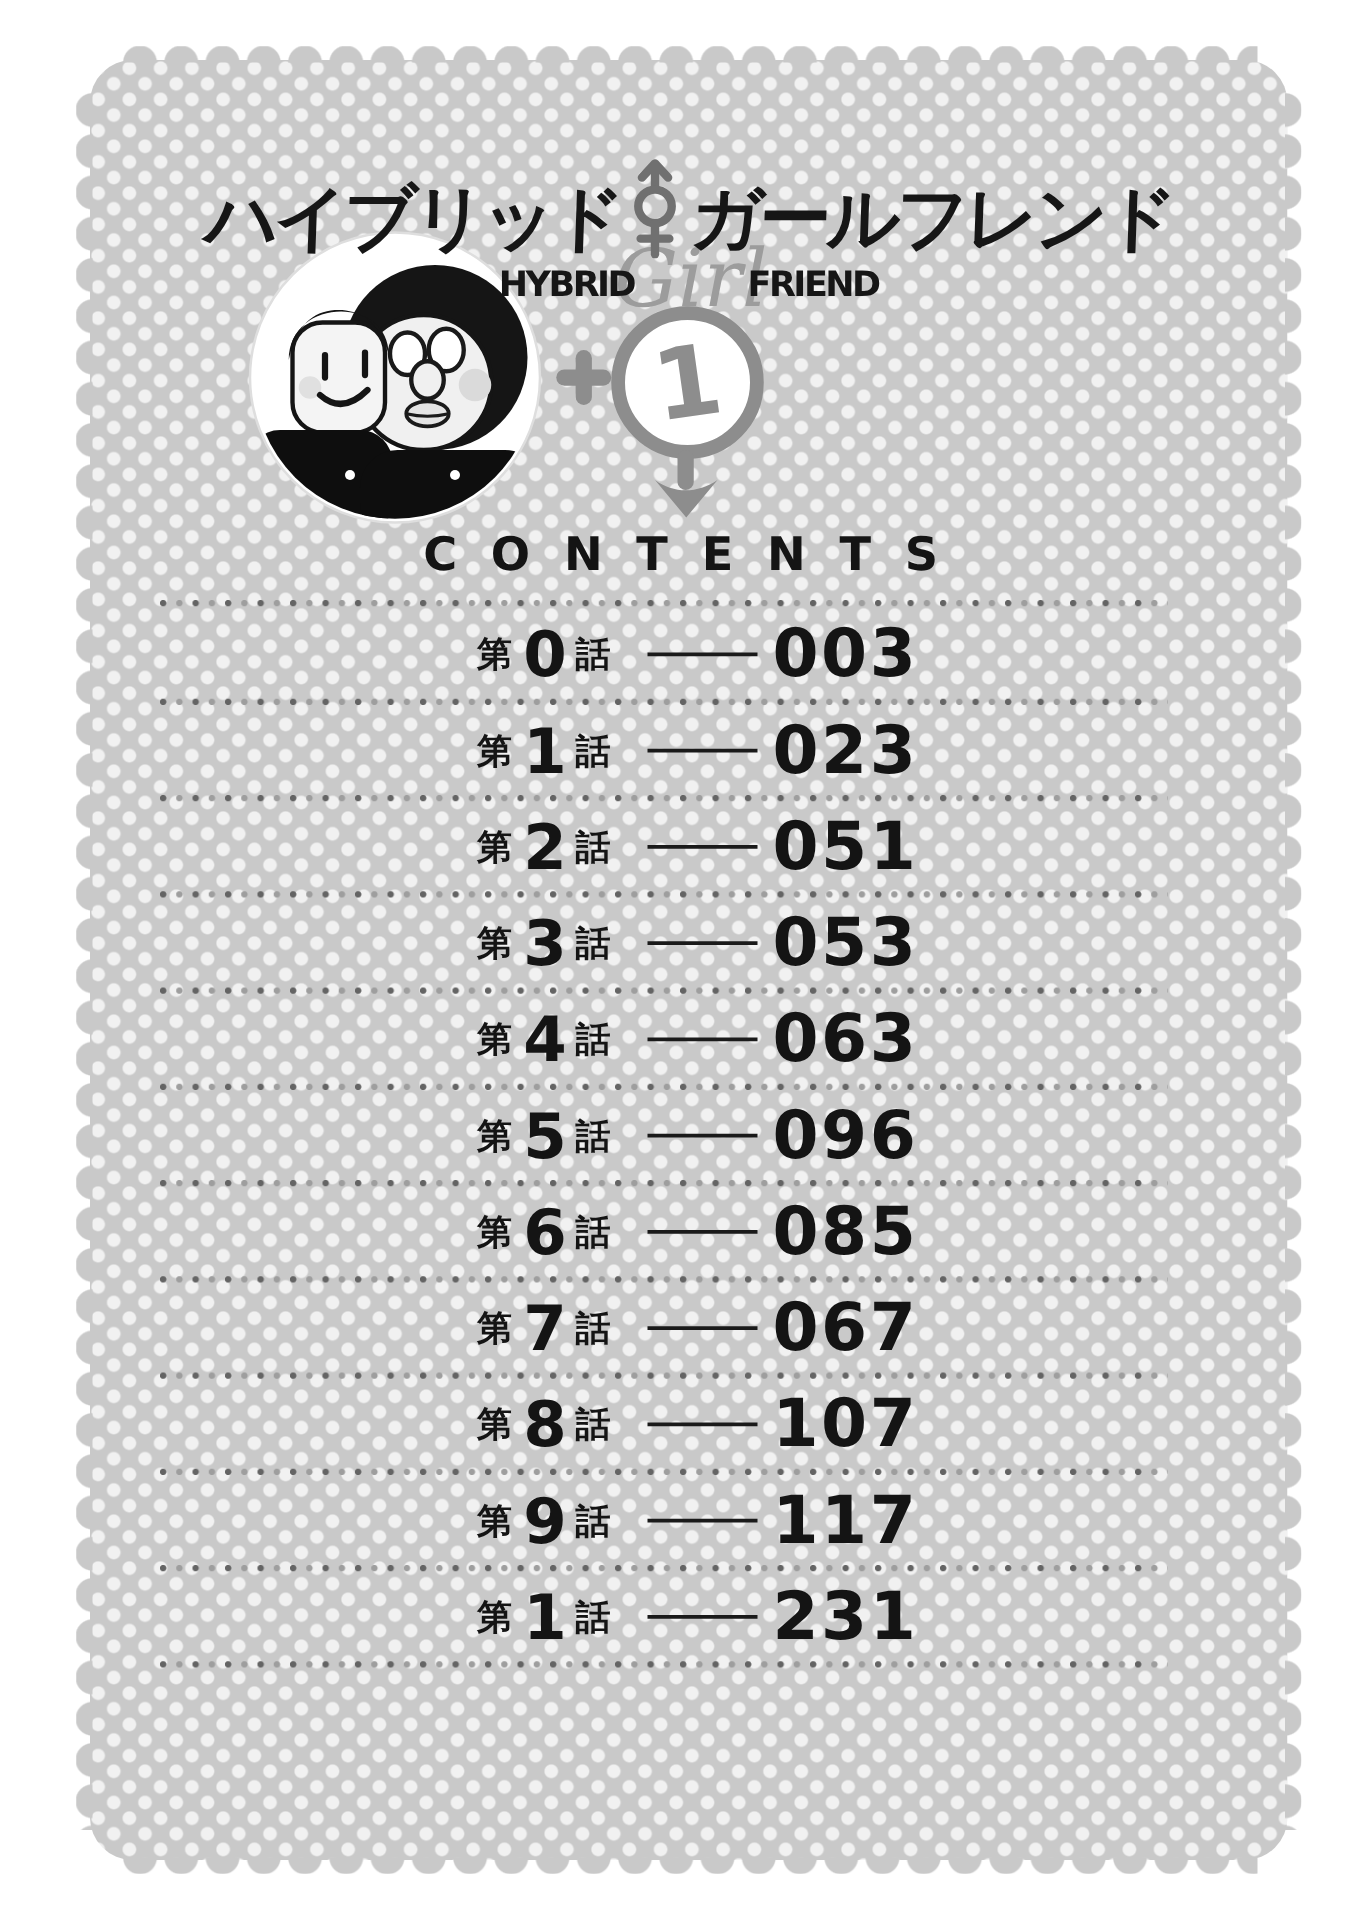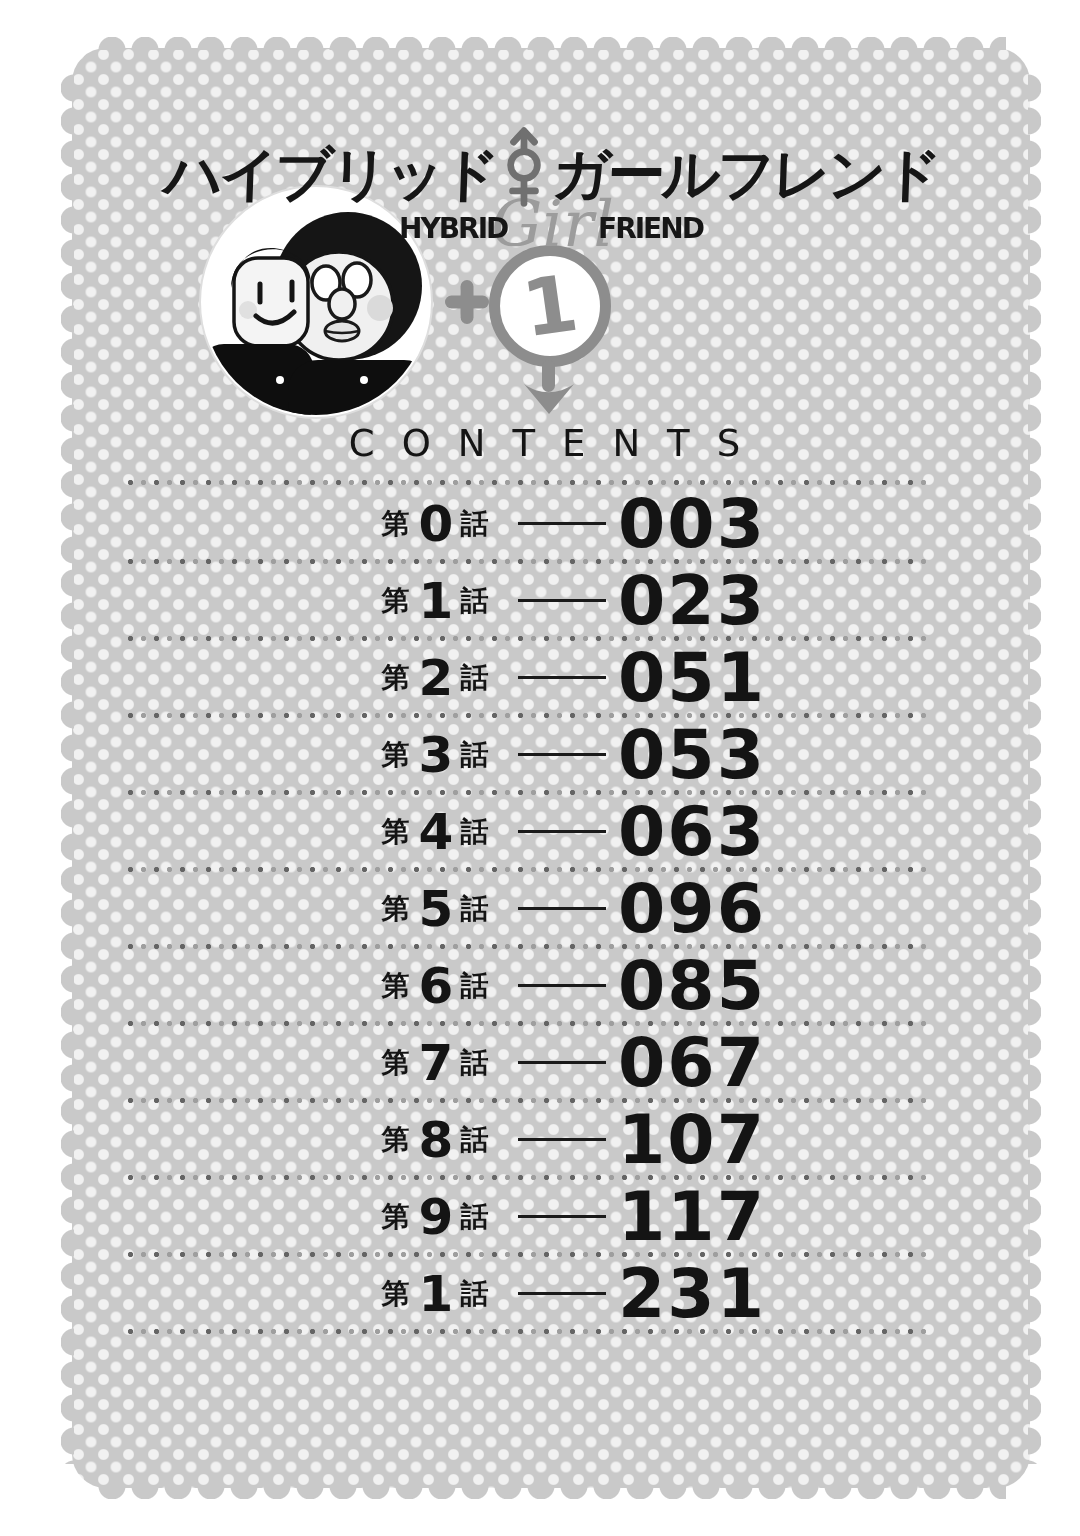--- a/index.html
+++ b/index.html
@@ -72,21 +72,21 @@
   }
 
   
   .mascot { position:absolute; left:126px; top:136px; width:236px; height:236px; z-index:1; }
   .volume { position:absolute; left:362px; top:186px; width:230px; height:192px; z-index:1; }
 
   
   .contents-heading {
     position:absolute; top:374px; left:0; right:0;
     text-align:center;
-    font-size:37px; font-weight:normal; letter-spacing:27px; margin-left:14px;
+    font-size:37px; font-weight:bold; letter-spacing:27px; margin-left:14px;
     color:#141414;
   }
 
   
   .toc { position:absolute; left:56px; top:432px; width:806px; }
   .dotline, .toc::before, .toc-row::after {
     background-image:
       radial-gradient(circle at 2.5px 2.5px, #646464 2.2px, rgba(100,100,100,0) 3px),
       radial-gradient(circle at 2.5px 2.5px, #9e9e9e 2.2px, rgba(158,158,158,0) 3px);
     background-size:26px 5px, 26px 5px;
@@ -102,21 +102,21 @@
   .toc-row::after { content:""; position:absolute; left:0; right:0; bottom:-2px; height:5px; }
   .ch-label {
     width:146px; flex:0 0 auto;
     display:flex; align-items:center; justify-content:center; gap:9px;
     white-space:nowrap;
   }
   .ch-prefix, .ch-suffix { font-size:28px; font-weight:bold; }
   .ch-num { font-size:50px; font-weight:bold; line-height:1; letter-spacing:-2px; }
   .ch-text { font-size:30px; font-weight:bold; letter-spacing:-1px; }
   .leader { flex:0 0 auto; width:88px; height:3px; background:#1a1a1a; margin-left:10px; }
-  .page-num { font-size:68px; font-weight:bold; letter-spacing:2px; margin-left:12px; line-height:1; }
+  .page-num { font-size:53px; font-weight:bold; letter-spacing:2px; margin-left:12px; line-height:1; }
 </style>
 </head>
 <body>
 
 <div class="page">
   <div class="panel">
     <div class="sc sc-top"></div>
     <div class="sc sc-bottom"></div>
     <div class="sc sc-left"></div>
     <div class="sc sc-right"></div>

